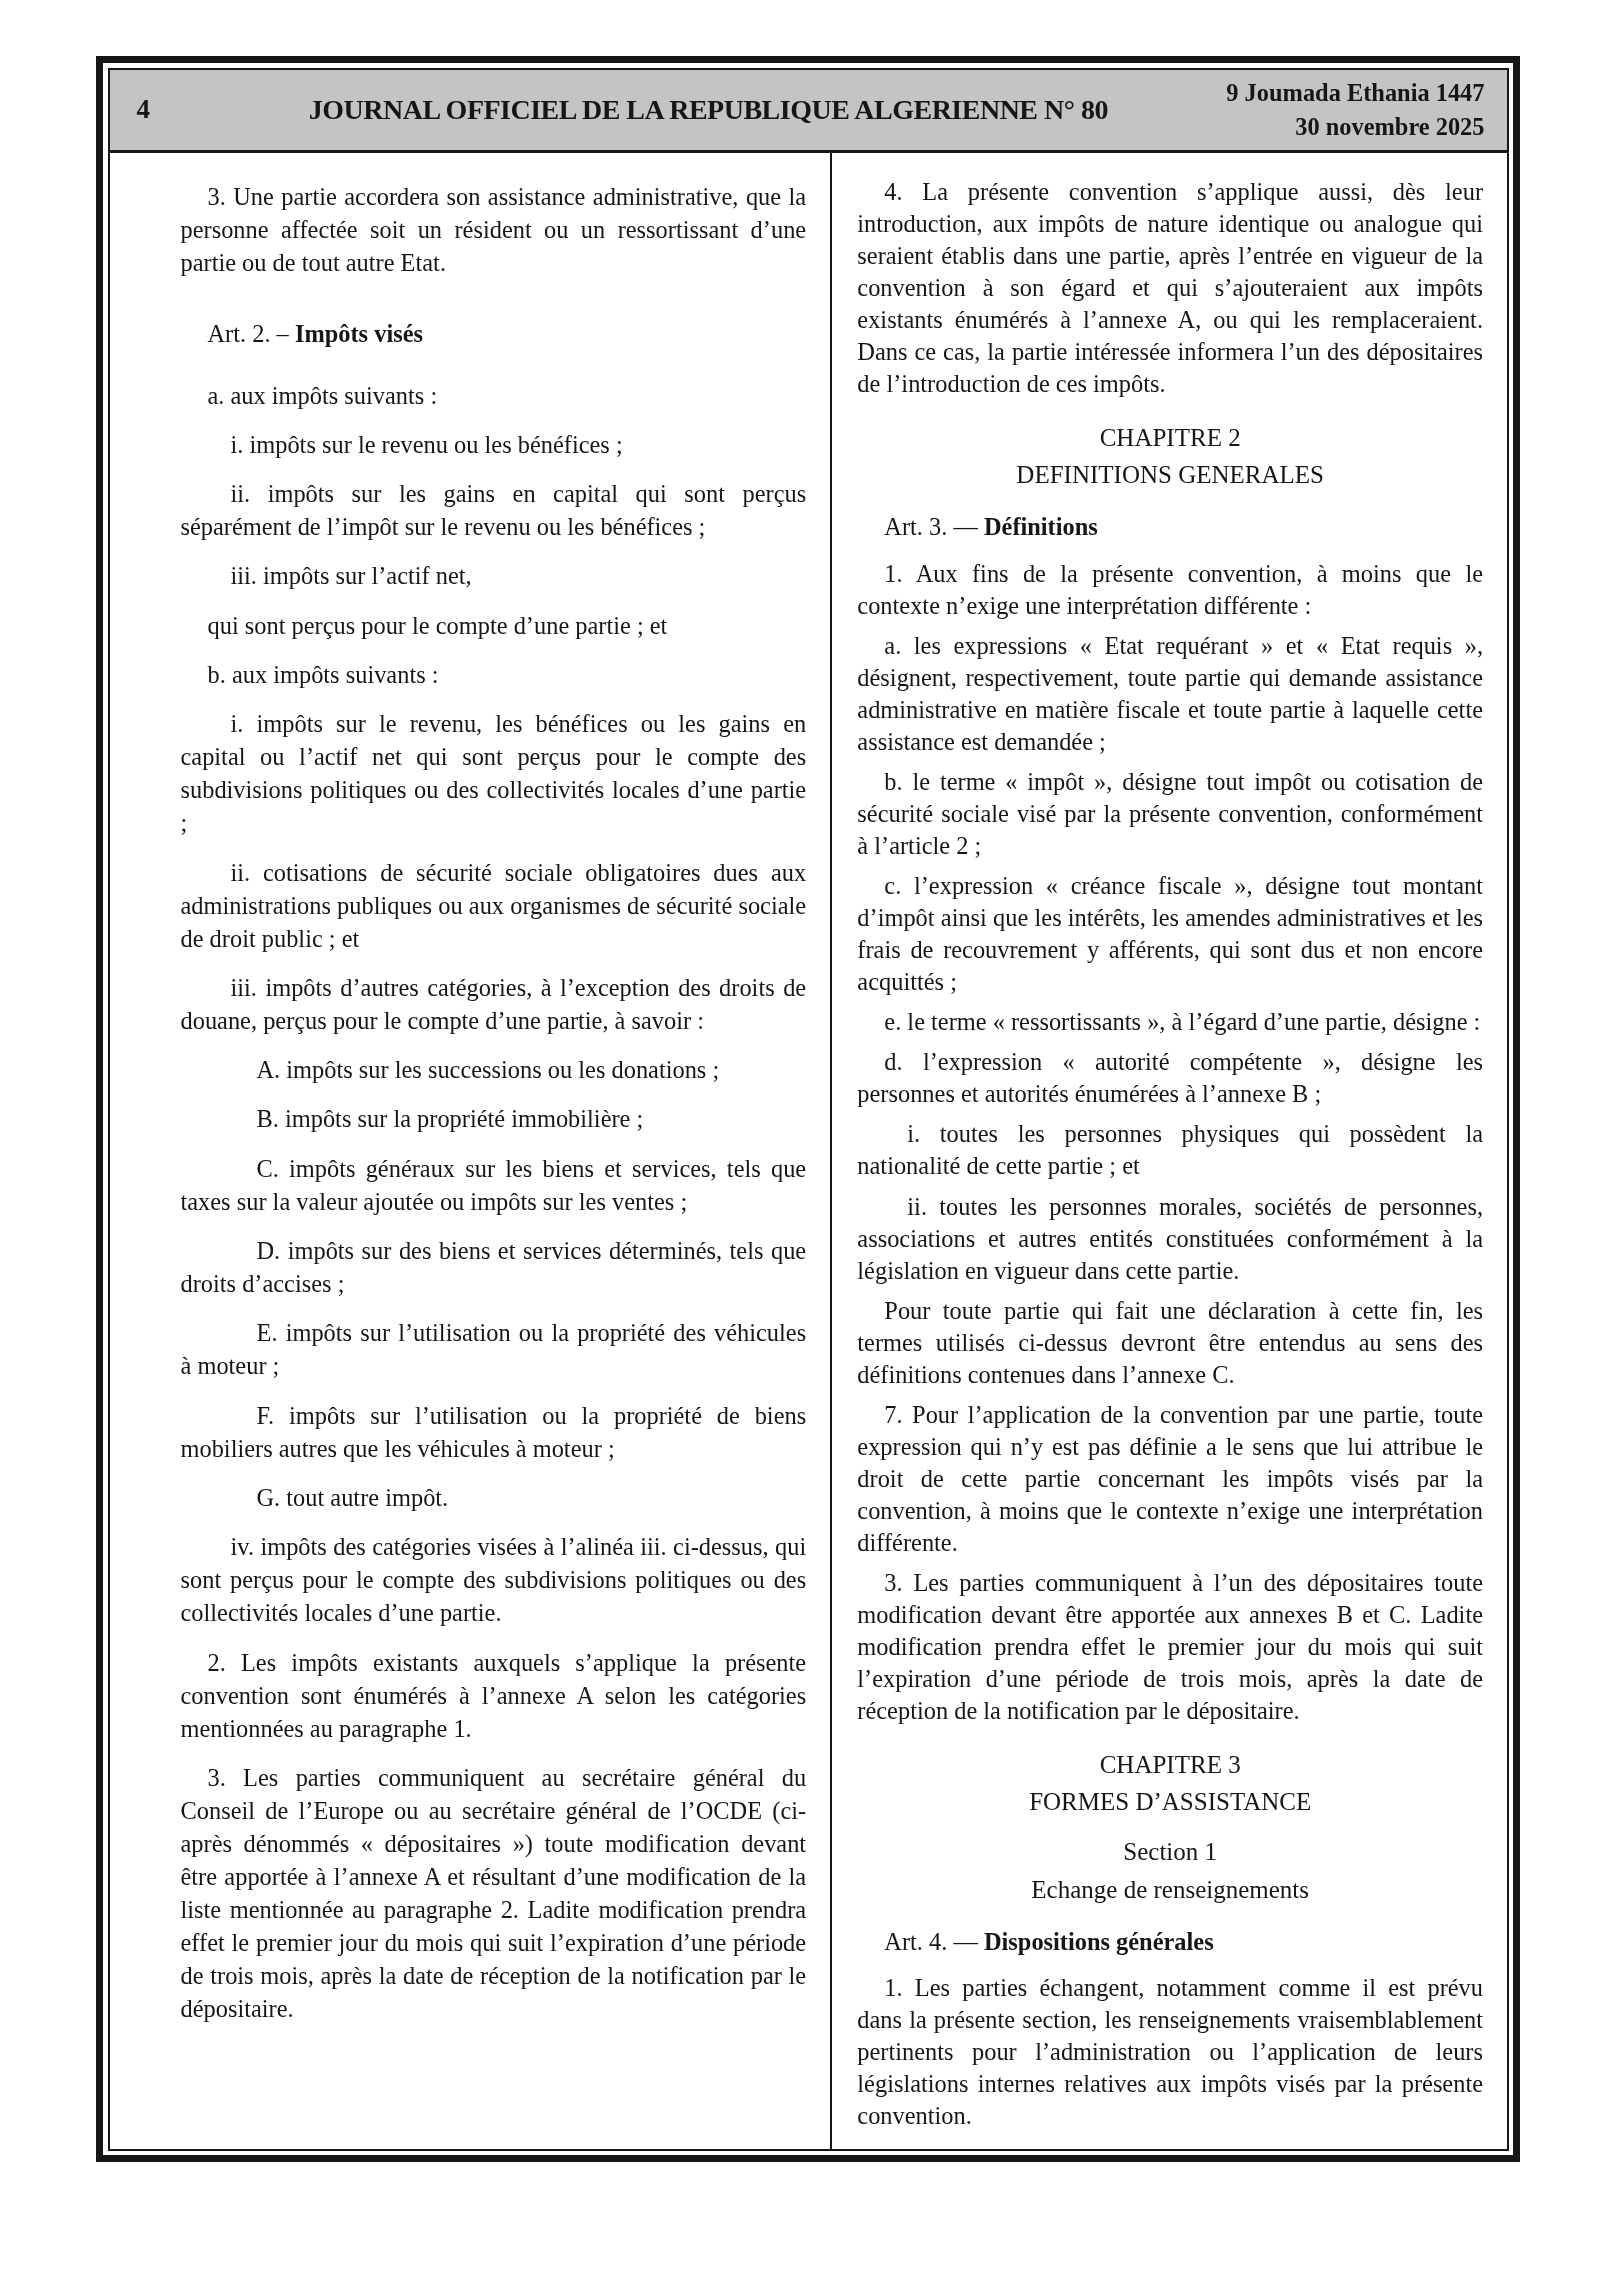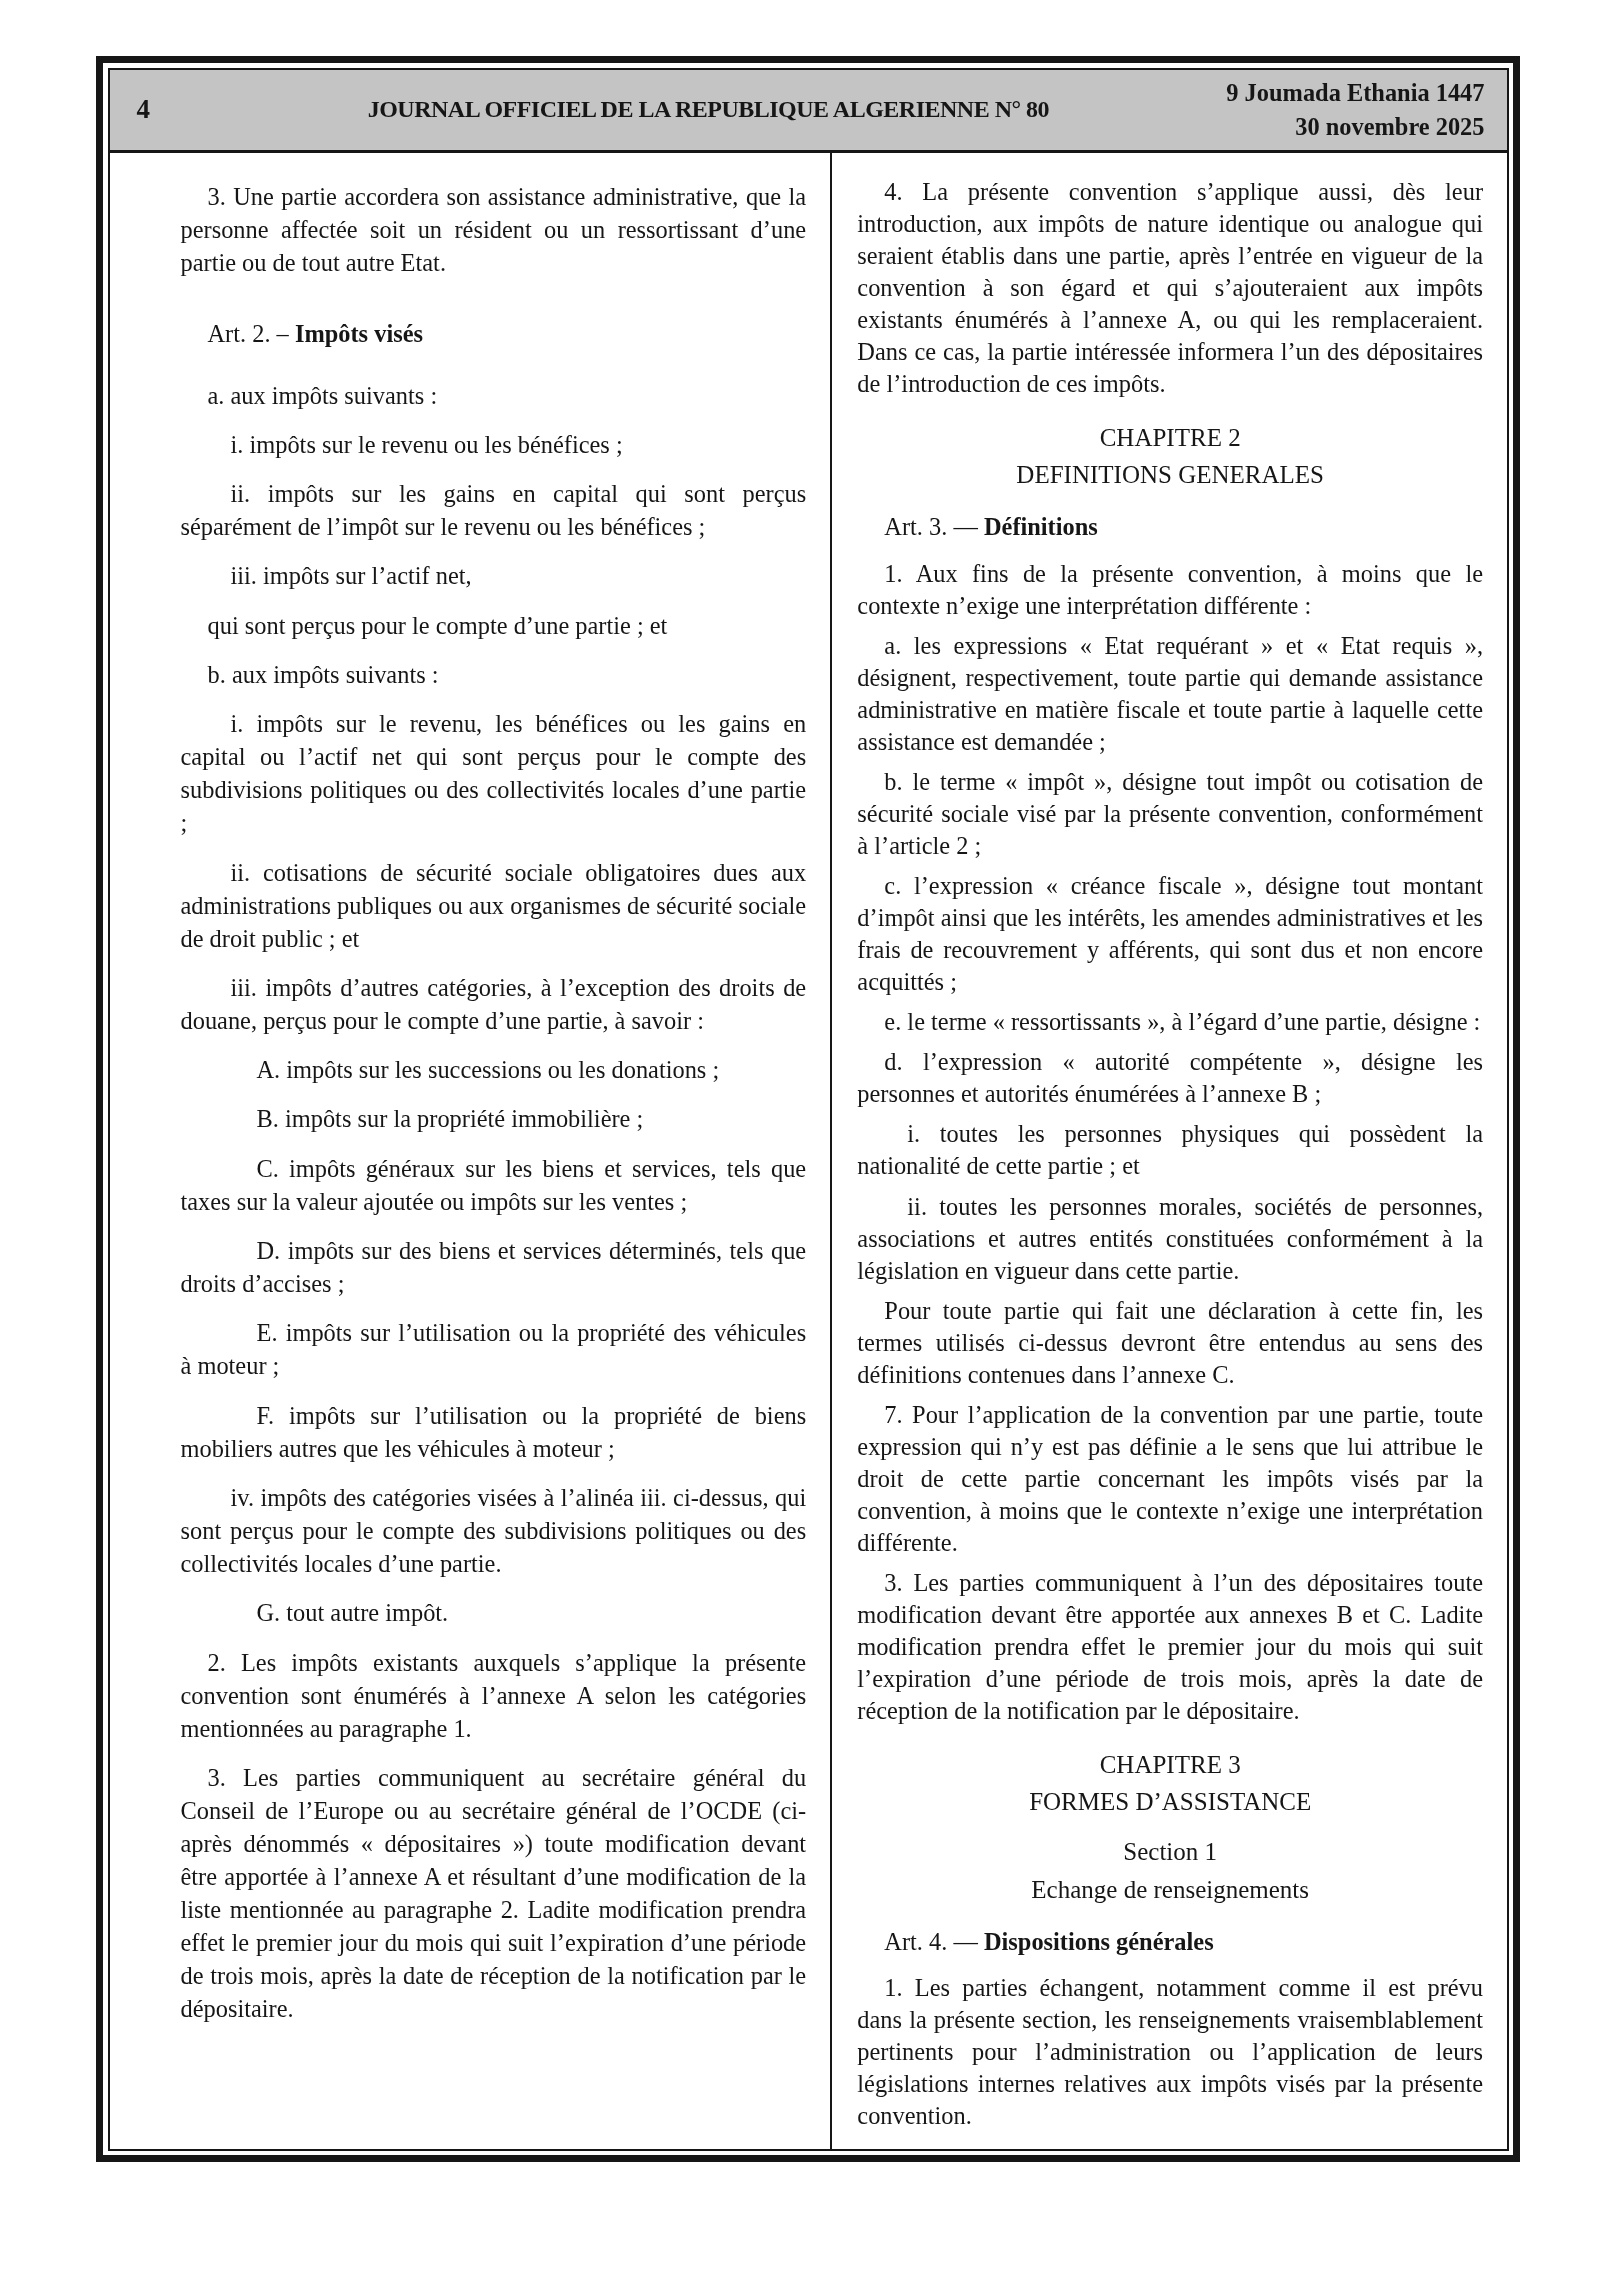--- a/index.html
+++ b/index.html
@@ -47,21 +47,21 @@
   .page-number {
     font-weight: bold;
     font-size: 27px;
     width: 81px;
     flex: 0 0 81px;
   }
   .journal-title {
     flex: 1 1 auto;
     text-align: center;
     font-weight: bold;
-    font-size: 24px;
+    font-size: 28px;
     letter-spacing: -0.5px;
     white-space: nowrap;
   }
   .header-dates {
     flex: 0 0 auto;
     text-align: right;
     font-weight: bold;
     font-size: 24.4px;
     line-height: 34px;
     padding-left: 27px;
@@ -135,22 +135,22 @@
           <p class="body-p indent-std">b. aux impôts suivants :</p>
           <p class="body-p indent-l1">i. impôts sur le revenu, les bénéfices ou les gains en capital ou l’actif net qui sont perçus pour le compte des subdivisions politiques ou des collectivités locales d’une partie ;</p>
           <p class="body-p indent-l1">ii. cotisations de sécurité sociale obligatoires dues aux administrations publiques ou aux organismes de sécurité sociale de droit public ; et</p>
           <p class="body-p indent-l1">iii. impôts d’autres catégories, à l’exception des droits de douane, perçus pour le compte d’une partie, à savoir :</p>
           <p class="body-p indent-l2">A. impôts sur les successions ou les donations ;</p>
           <p class="body-p indent-l2">B. impôts sur la propriété immobilière ;</p>
           <p class="body-p indent-l2">C. impôts généraux sur les biens et services, tels que taxes sur la valeur ajoutée ou impôts sur les ventes ;</p>
           <p class="body-p indent-l2">D. impôts sur des biens et services déterminés, tels que droits d’accises ;</p>
           <p class="body-p indent-l2">E. impôts sur l’utilisation ou la propriété des véhicules à moteur ;</p>
           <p class="body-p indent-l2">F. impôts sur l’utilisation ou la propriété de biens mobiliers autres que les véhicules à moteur ;</p>
+          <p class="body-p indent-l2">G. tout autre impôt.</p>
           <p class="body-p indent-l1">iv. impôts des catégories visées à l’alinéa iii. ci-dessus, qui sont perçus pour le compte des subdivisions politiques ou des collectivités locales d’une partie.</p>
-          <p class="body-p indent-l2">G. tout autre impôt.</p>
           <p class="body-p indent-std">2. Les impôts existants auxquels s’applique la présente convention sont énumérés à l’annexe A selon les catégories mentionnées au paragraphe 1.</p>
           <p class="body-p indent-std">3. Les parties communiquent au secrétaire général du Conseil de l’Europe ou au secrétaire général de l’OCDE (ci-après dénommés « dépositaires ») toute modification devant être apportée à l’annexe A et résultant d’une modification de la liste mentionnée au paragraphe 2. Ladite modification prendra effet le premier jour du mois qui suit l’expiration d’une période de trois mois, après la date de réception de la notification par le dépositaire.</p>
         </div>
       <div class="column-divider"></div>
       <div class="col col-right" id="col-right">
           <p class="body-p indent-std">4. La présente convention s’applique aussi, dès leur introduction, aux impôts de nature identique ou analogue qui seraient établis dans une partie, après l’entrée en vigueur de la convention à son égard et qui s’ajouteraient aux impôts existants énumérés à l’annexe A, ou qui les remplaceraient. Dans ce cas, la partie intéressée informera l’un des dépositaires de l’introduction de ces impôts.</p>
           <p class="center-line chapter-heading">CHAPITRE 2</p>
           <p class="center-line chapter-subheading">DEFINITIONS GENERALES</p>
           <p class="body-p art-heading"><span>Art. 3. — </span><b>Définitions</b></p>
           <p class="body-p indent-std">1. Aux fins de la présente convention, à moins que le contexte n’exige une interprétation différente :</p>

